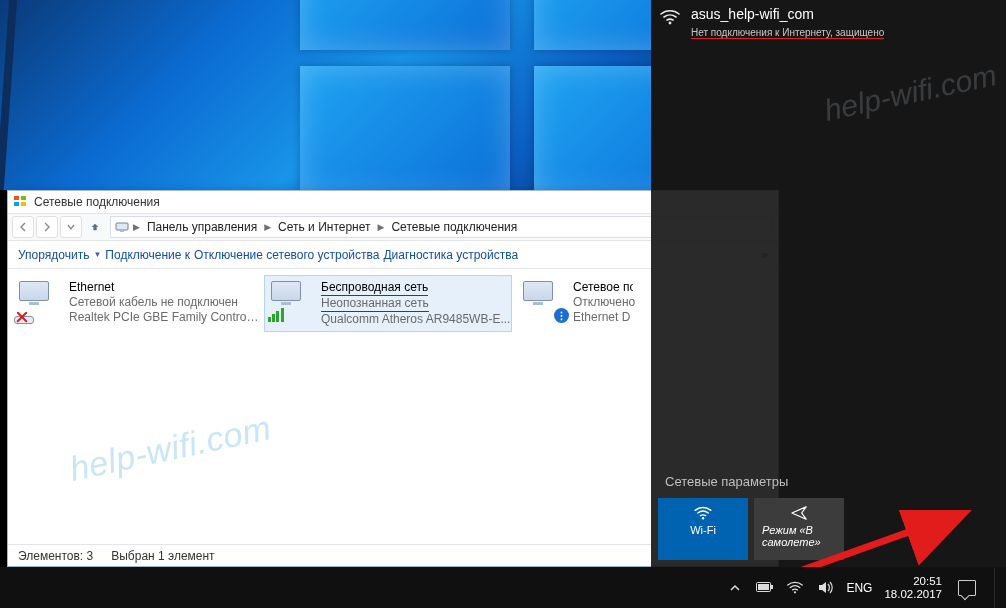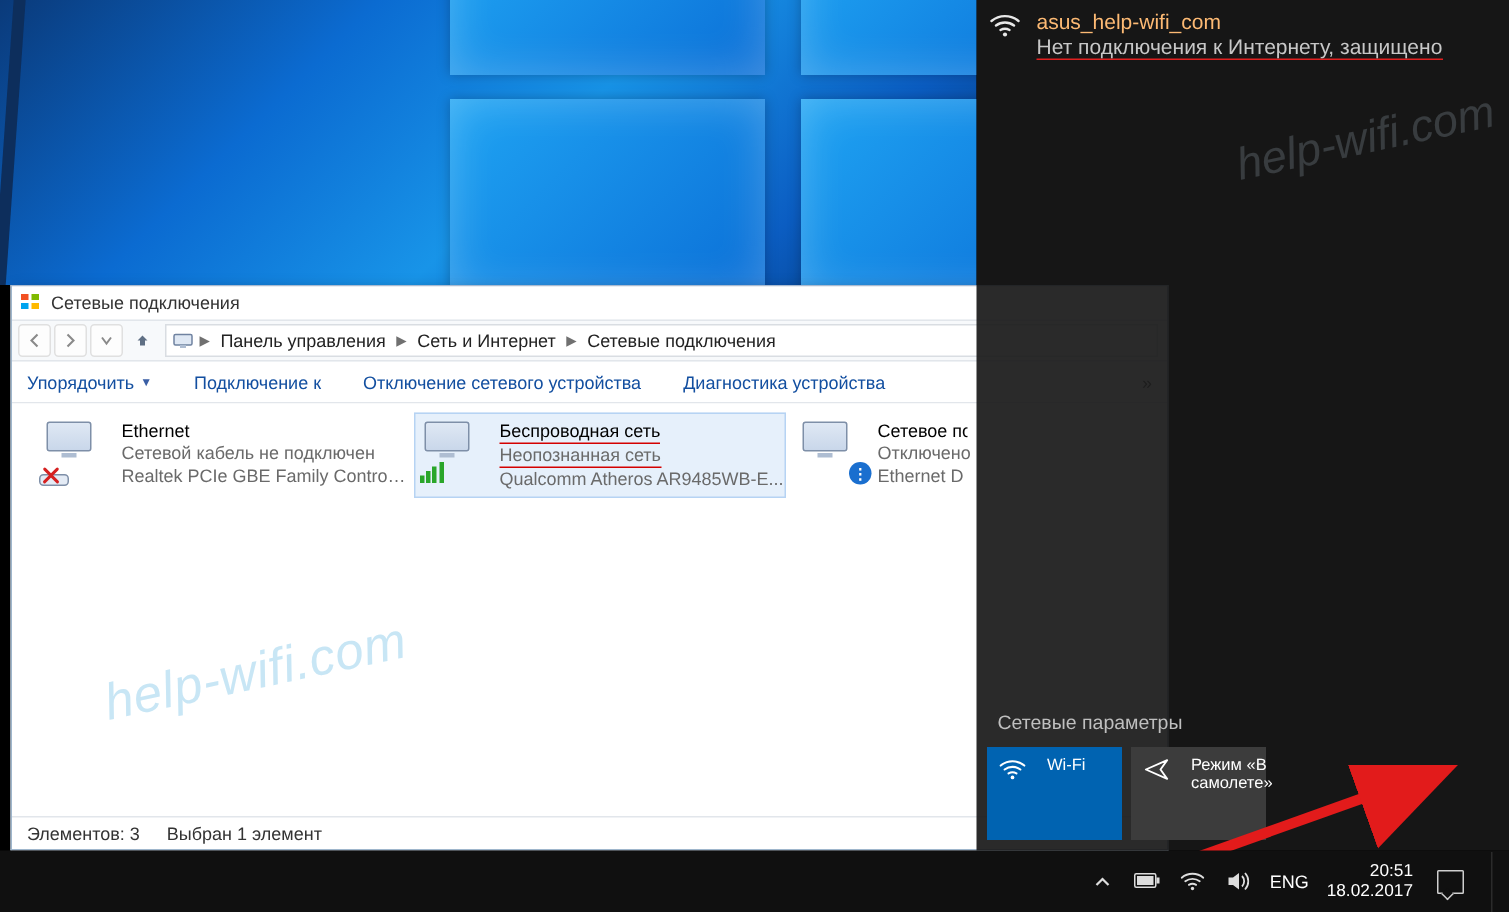--- a/index.html
+++ b/index.html
@@ -36,27 +36,27 @@
   .addr { height:28px; display:flex; align-items:center; padding:0 4px; gap:2px; border-top:1px solid #e2e6eb; border-bottom:1px solid #e2e6eb; background:#f7f9fb;}
   .navbtn { width:22px; height:22px; display:flex; align-items:center; justify-content:center; border-radius:3px; background:#fdfdfd; border:1px solid #e0e0e0; color:#7e7e7e;}
   .navbtn svg { width:10px; height:10px; }
   .caret-down svg { width:8px; height:8px; }
   .uparrow { border:none; background:transparent; }
   .crumbs { flex:1; height:22px; border:1px solid #d9dde2; background:#fff; display:flex; align-items:center; padding:0 4px; gap:2px; margin:0 2px;}
   .crumbs .icon { width:14px; height:14px; display:inline-flex; }
   .crumbs .sep { color:#707070; font-size:9px; padding:0 2px; }
   .crumbs .seg { color:#222; padding:1px 3px; }
 
-  .toolbar { height:28px; display:flex; align-items:center; gap:28px; padding:0 10px; border-bottom:1px solid #e2e6eb; color:#1b3f8b;}
+  .toolbar { height:28px; display:flex; align-items:center; gap:4px; padding:0 10px; border-bottom:1px solid #e2e6eb; color:#1b3f8b;}
   .toolbar .titem { display:flex; align-items:center; gap:4px; color:#134fa0; cursor:default;}
   .toolbar .titem .tri { font-size:8px; color:#3a5fa5; }
   .toolbar .right { margin-left:auto; display:flex; align-items:center; gap:6px; color:#555;}
   .toolbar .chev { font-size:12px; color:#555; }
 
-  .content { position:relative; height:calc(100% - 22px - 28px - 28px - 22px); background:#fff; padding:6px 16px;}
+  .content { position:relative; height:calc(100% - 22px - 28px - 28px - 22px); background:#fff; padding:6px 4px;}
   .items { display:flex; gap:4px; }
   .nic { width:248px; padding:4px 4px 4px 6px; display:flex; gap:8px; align-items:flex-start; border:1px solid transparent;}
   .nic.selected { background:#e6f0fb; border-color:#b6d3f3;}
   .nic .ico { width:42px; height:38px; position:relative; flex:none;}
   .nic .label { line-height:1.25;}
   .nic .l1 { color:#000; }
   .nic .l2 { color:#6a6a6a; }
   .nic .l3 { color:#6a6a6a; white-space:nowrap; overflow:hidden; text-overflow:ellipsis; max-width:190px;}
   .nic.bt .l3, .nic.bt .l1 { max-width:60px; overflow:hidden; white-space:nowrap; text-overflow:clip;}
   .redline { border-bottom:1px solid #d40000; display:inline-block; }
@@ -65,30 +65,30 @@
 
   .watermark { position:absolute; color:#c8e6f5; font-size:34px; font-style:italic; font-weight:500; transform:rotate(-12deg); pointer-events:none; letter-spacing:.5px;}
 
   
   .flyout {
     position:absolute; left:651px; top:0; width:355px; height:567px;
     background: rgba(24,24,24,.92); color:#e8e8e8;
   }
   .fly-net { position:absolute; left:8px; top:6px; right:8px; display:flex; gap:10px; align-items:flex-start;}
   .wifi-ico { width:22px; display:flex; justify-content:center; padding-top:3px; color:#e8e8e8;}
-  .fly-text .n1 { font-size:14px; color:#fdba74;}
-  .fly-text .n2 { font-size:14px; color:#c7c7c7; margin-top:1px;}
+  .fly-text .n1 { font-size:14px; color:#ffffff;}
+  .fly-text .n2 { font-size:10px; color:#c7c7c7; margin-top:1px;}
   .fly-text .n2.redline { border-bottom:1px solid #e02020; }
 
   .fly-settings { position:absolute; left:14px; bottom:78px; font-size:13px; color:#bfbfbf;}
   .fly-btns { position:absolute; left:7px; bottom:7px; display:flex; gap:6px;}
-  .fbtn { width:90px; height:62px; color:#fff; font-size:11px; padding:6px 8px; display:flex; flex-direction:row; gap:14px; cursor:default; line-height:1.1;}
+  .fbtn { width:90px; height:62px; color:#fff; font-size:11px; padding:6px 8px; display:flex; flex-direction:column; gap:2px; cursor:default; line-height:1.1;align-items:center;}
   .fbtn .ficon { height:18px; display:flex; align-items:center;}
   .fbtn.wifi { background:#0063b1;}
-  .fbtn.air  { background:#3c3c3c;}
+  .fbtn.air  { background:#3c3c3c;font-style:italic;}
   .fly-wm { position:absolute; right:8px; top:76px; color:rgba(211,235,248,.18); font-size:30px; font-style:italic; transform:rotate(-12deg);}
 
   
   .taskbar { position:absolute; left:0; bottom:0; width:1006px; height:41px; background:#101010; color:#fff; display:flex; align-items:center;}
   .tray { margin-left:auto; display:flex; align-items:center; gap:12px; padding-right:6px; font-size:12px;}
   .tray .ticon { width:18px; display:flex; justify-content:center; align-items:center;}
   .clock { text-align:right; line-height:1.05; font-size:11.5px;}
   .showdesk { width:6px; height:40px; border-left:1px solid #2b2b2b; margin-left:6px;}
   .notif { width:18px; height:16px; border:1.4px solid #cfcfcf; border-radius:1px; position:relative; margin-left:4px;}
   .notif:after{content:"";position:absolute;left:3px;bottom:-4px;width:5px;height:5px;border-left:1.4px solid #cfcfcf;border-bottom:1.4px solid #cfcfcf;transform:rotate(-45deg);background:#101010;}

